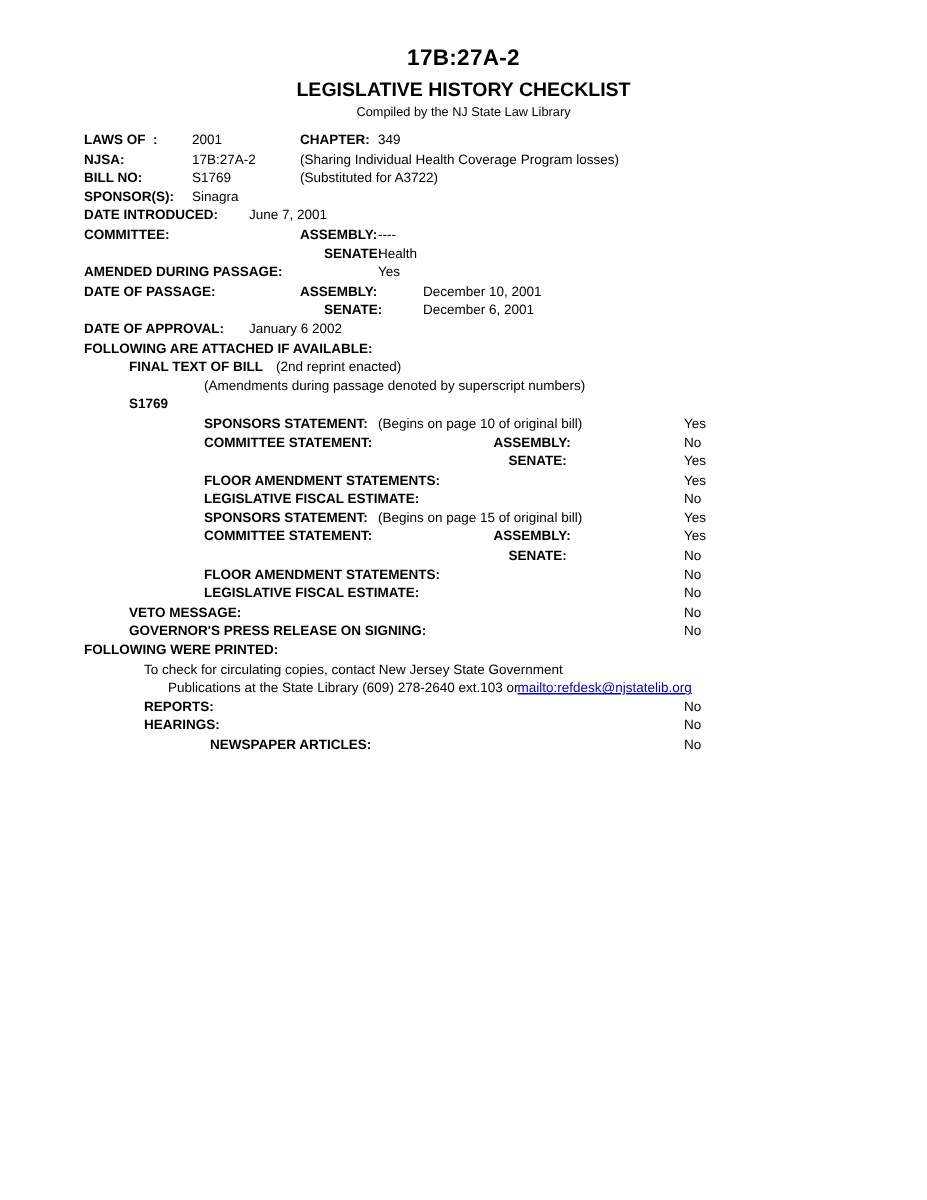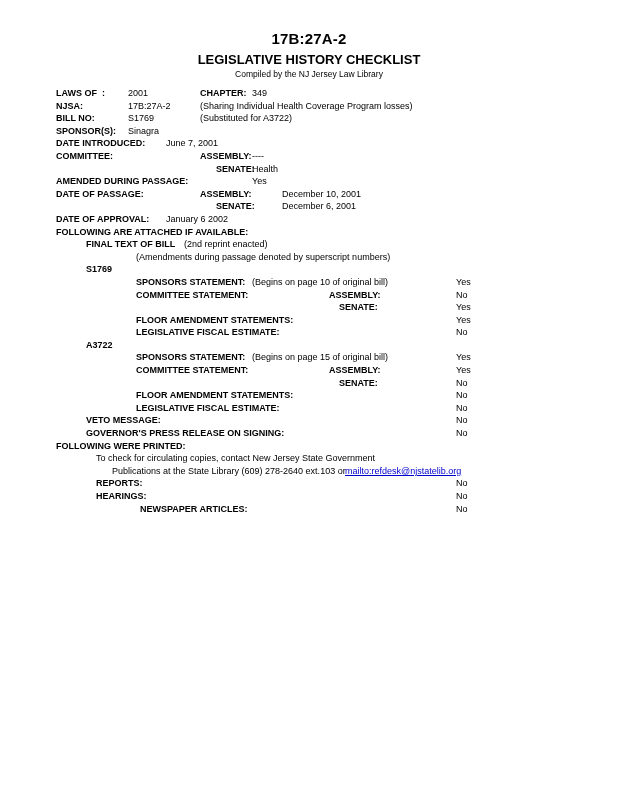--- a/index.html
+++ b/index.html
@@ -70,21 +70,21 @@
     text-align: center;
   }
 </style>
 </head>
 <body>
 
 <div class="page">
 
   <div class="doc-title">17B:27A-2</div>
   <div class="doc-subtitle">LEGISLATIVE HISTORY CHECKLIST</div>
-  <div class="doc-compiled">Compiled by the NJ Jersey Law Library</div>
+  <div class="doc-compiled">Compiled by the NJ State Law Library</div>
 
   <div class="body-block">
 
     <div class="row">
       <span class="cell c0 lbl">LAWS OF</span>
       <span class="cell lbl" style="left:46px;">:</span>
       <span class="cell c1 val">2001</span>
       <span class="cell c2 lbl">CHAPTER:</span>
       <span class="cell c3 val">349</span>
     </div>
@@ -180,23 +180,20 @@
     <div class="row">
       <span class="cell lbl" style="left:80px;">FLOOR AMENDMENT STATEMENTS:</span>
       <span class="cell val c-right">Yes</span>
     </div>
 
     <div class="row">
       <span class="cell lbl" style="left:80px;">LEGISLATIVE FISCAL ESTIMATE:</span>
       <span class="cell val c-right">No</span>
     </div>
 
-    <div class="row">
-      <span class="cell lbl" style="left:30px;">A3722</span>
-    </div>
 
     <div class="row">
       <span class="cell lbl" style="left:80px;">SPONSORS STATEMENT:</span>
       <span class="cell val" style="left:196px;">(Begins on page 15 of original bill)</span>
       <span class="cell val c-right">Yes</span>
     </div>
 
     <div class="row">
       <span class="cell lbl" style="left:80px;">COMMITTEE STATEMENT:</span>
       <span class="cell lbl" style="left:273px;">ASSEMBLY:</span>

